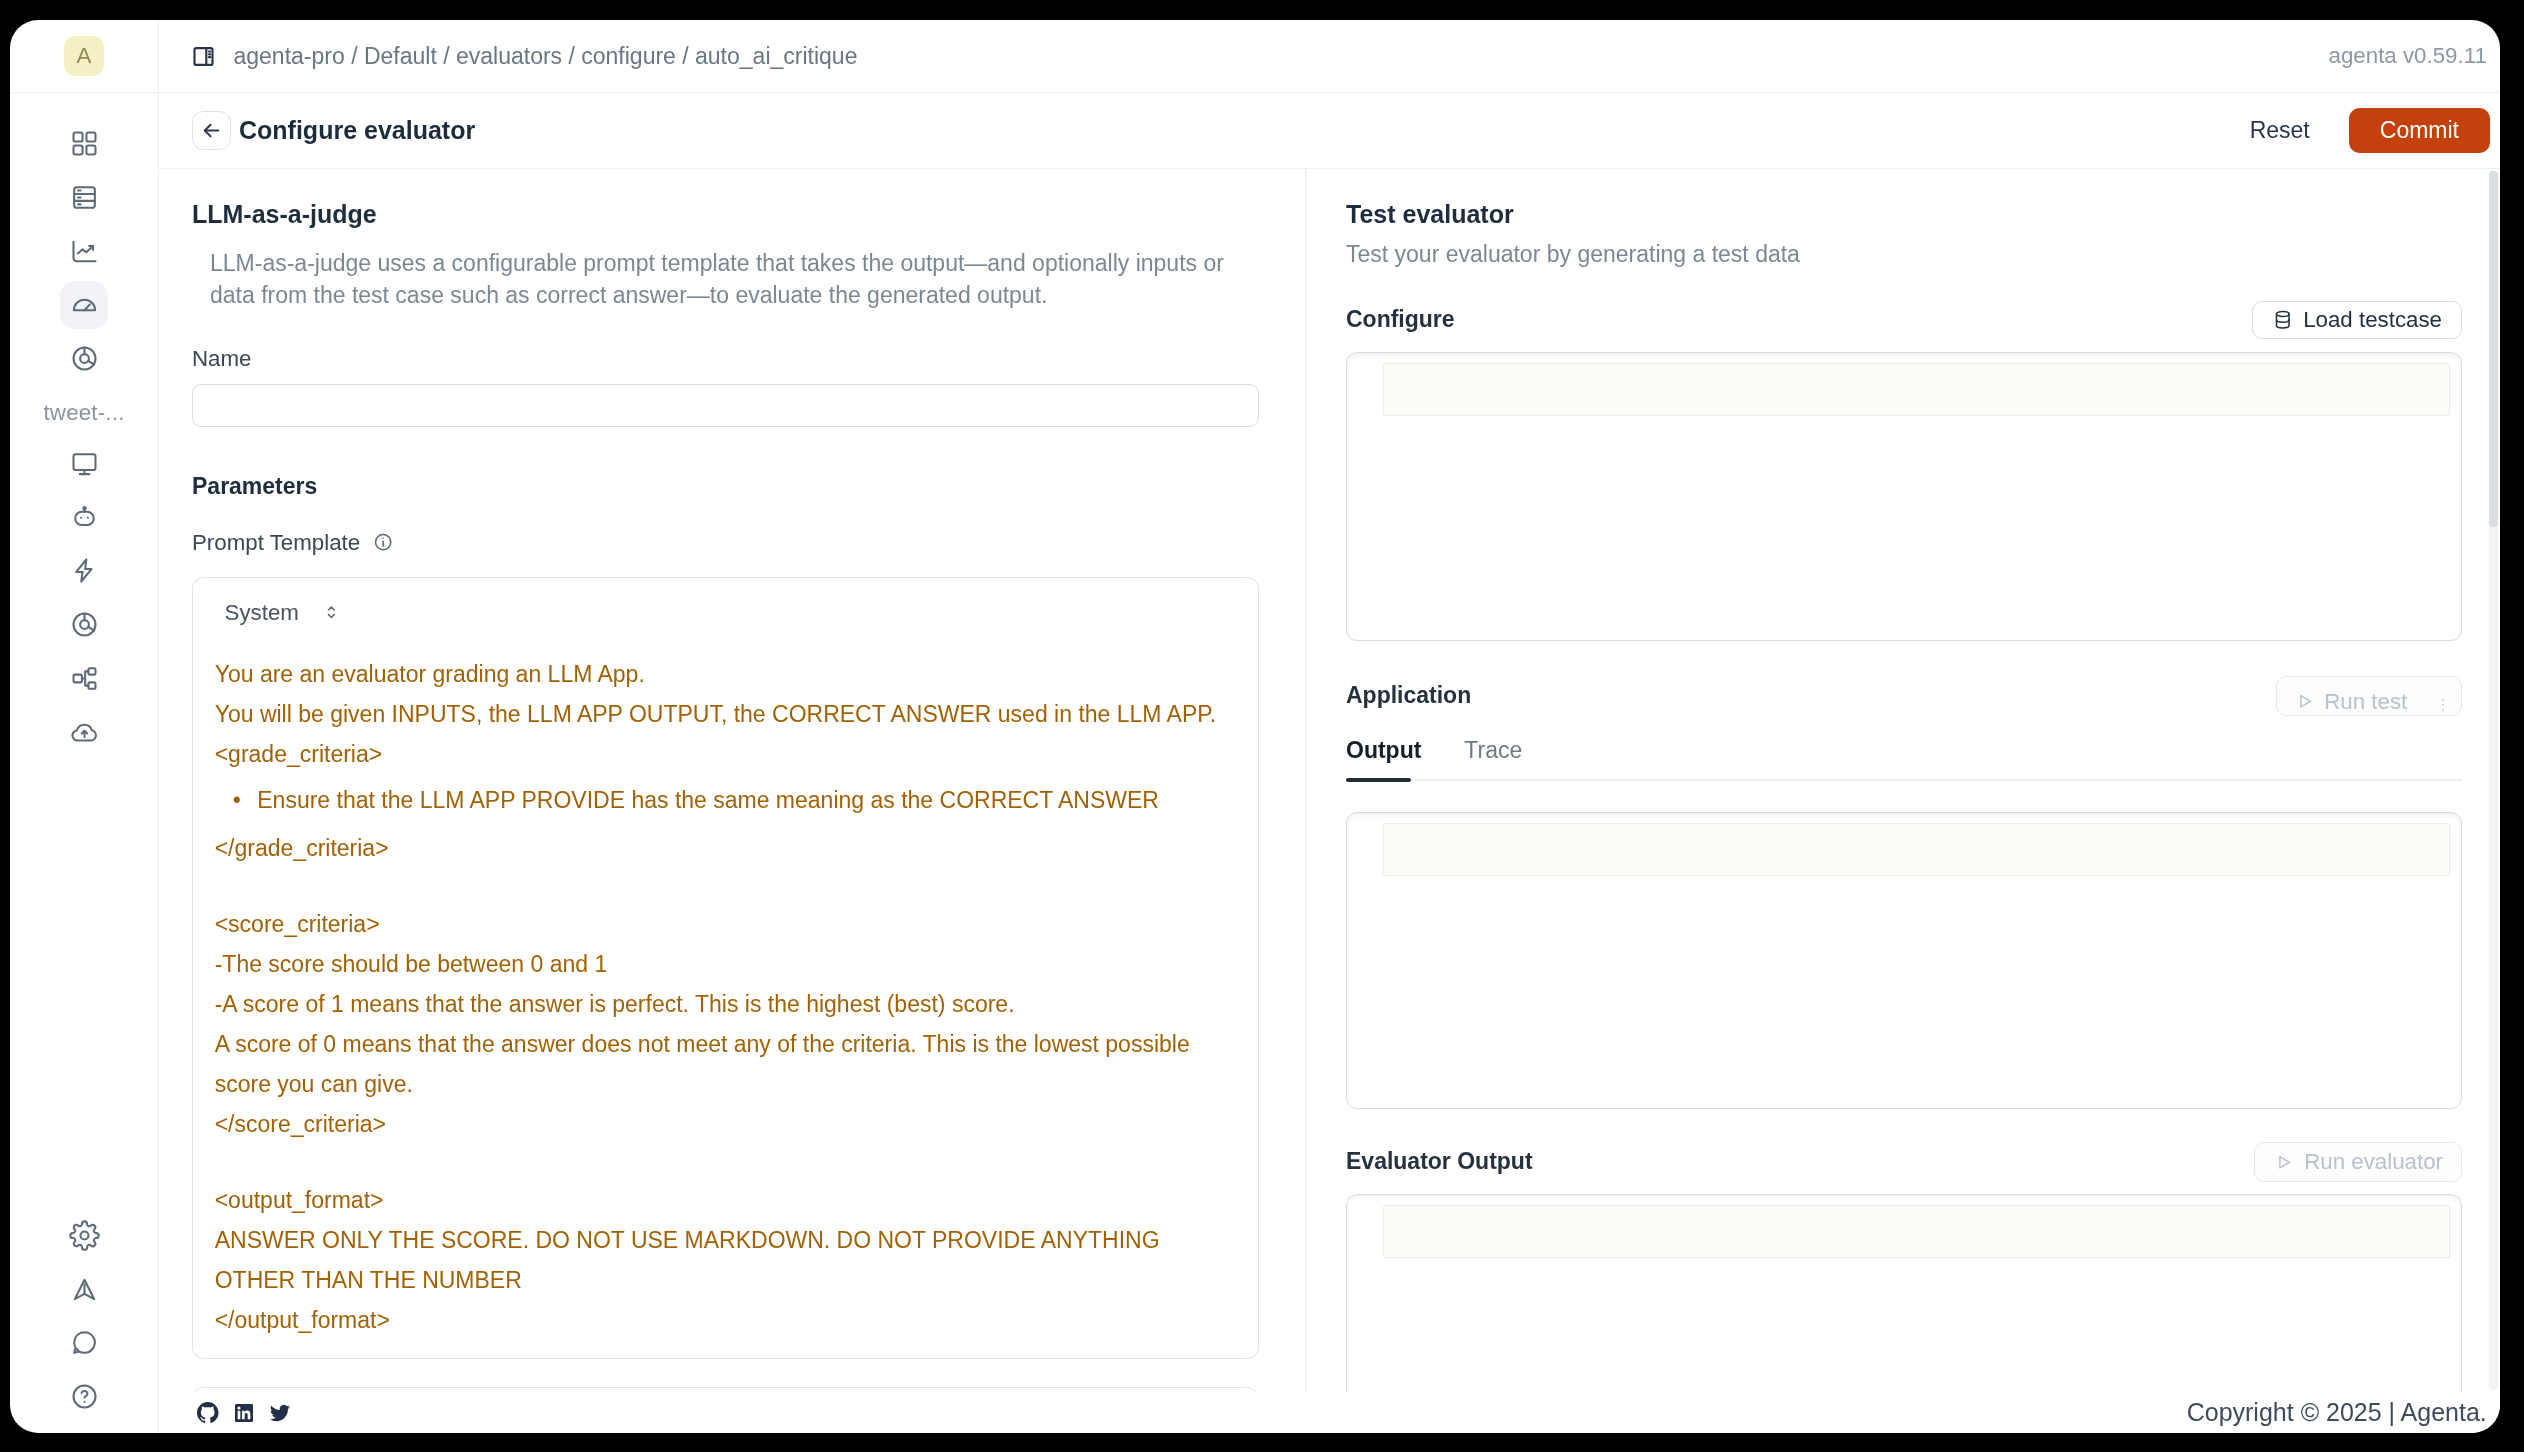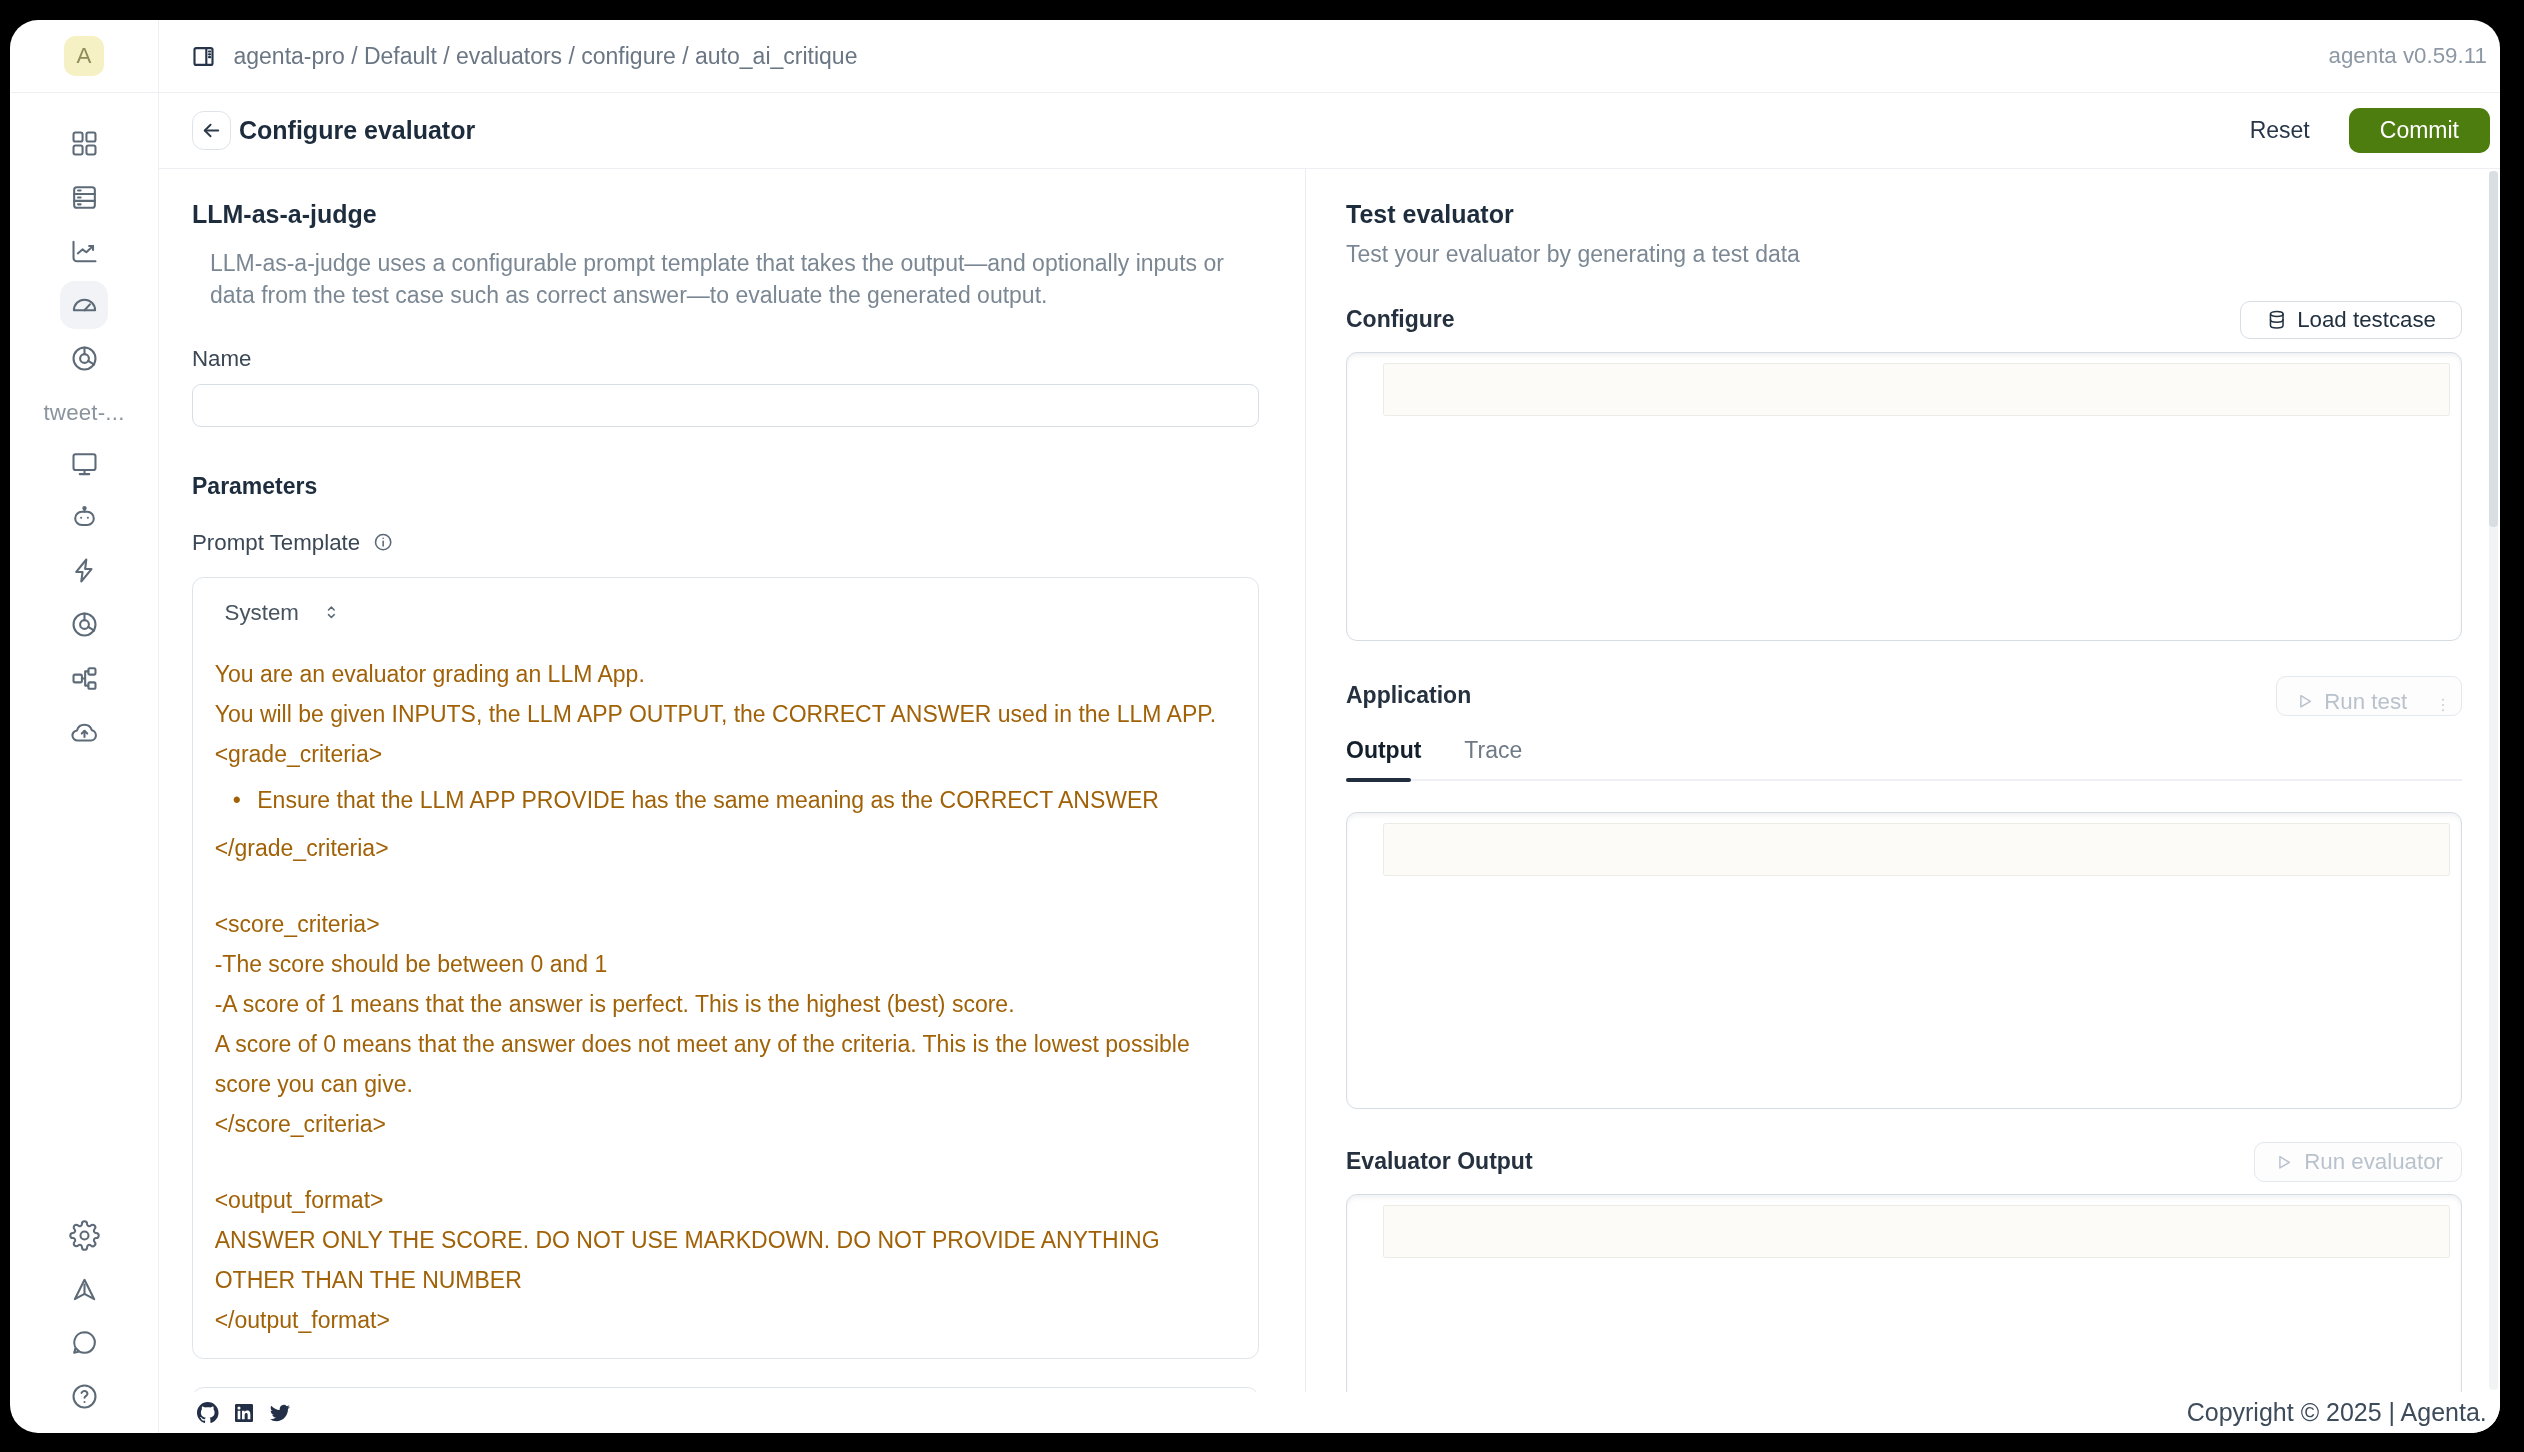--- a/index.html
+++ b/index.html
@@ -29,21 +29,21 @@
 
   
   .content{flex:1;display:flex;flex-direction:column;min-width:0;position:relative;}
   .subheader{height:76px;flex:none;display:flex;align-items:center;gap:8px;
     padding:0 10px 0 33px;border-bottom:0.8px solid #edeff3;}
   .back-btn{width:39px;height:39px;border-radius:11.6px;border:1.2px solid #dee3e9;background:#fff;
     display:flex;align-items:center;justify-content:center;color:#2c3a49;cursor:pointer;}
   .page-title{font-size:25px;font-weight:600;color:#1d2c3c;}
   .subheader-actions{margin-left:auto;display:flex;align-items:center;gap:33px;}
   .reset-btn{font-size:23px;color:#27364a;background:none;border:none;cursor:pointer;font-family:inherit;}
-  .commit-btn{background:#4d7c0f;color:#fff;font-size:23px;height:45px;padding:0 31px;border-radius:10.8px;
+  .commit-btn{background:#c2410c;color:#fff;font-size:23px;height:45px;padding:0 31px;border-radius:10.8px;
     border:none;cursor:pointer;font-family:inherit;}
 
   .main{flex:1;display:flex;min-height:0;position:relative;}
   .left-pane{width:1146px;flex:none;padding:30px 46px 0 33px;overflow:hidden;}
   .right-pane{flex:1;border-left:0.8px solid #e9edf1;padding:30px 38px 0 40px;overflow:hidden;
     display:flex;flex-direction:column;}
 
   
   .panel-title{font-size:25px;font-weight:600;color:#1e2d3d;margin:0;line-height:30px;}
   .panel-desc{font-size:23px;color:#7b8894;line-height:32px;margin:18px 18px 0;max-width:1075px;}
@@ -63,21 +63,21 @@
   .next-box{margin-top:28px;height:116px;border:1.2px solid #dfe4ea;border-radius:11.6px;}
 
   
   .panel-sub{font-size:23px;color:#7b8894;margin-top:11.6px;}
   .section-row{display:flex;align-items:center;justify-content:space-between;}
   .row-testcase{margin-top:33px;}
   .row-application{margin-top:35px;}
   .row-evaloutput{margin-top:33px;}
   .section-label{font-size:23px;font-weight:600;color:#25313f;}
   .pill-btn{display:flex;align-items:center;gap:10px;border:1.2px solid #d8dee5;background:#fff;border-radius:10px;
-    height:38px;padding:0 25px;font-size:22.3px;color:#223140;cursor:pointer;font-family:inherit;}
+    height:38px;padding:0 19px;font-size:22.3px;color:#223140;cursor:pointer;font-family:inherit;}
   .split-btn{display:flex;align-items:flex-end;border:1.2px solid #e3e8ee;border-radius:10px;height:40px;
     color:#b9c2cc;font-size:22.3px;background:#fdfdfe;cursor:default;}
   .split-main{display:flex;align-items:center;gap:10px;padding:0 16.5px;}
   .split-divider{width:1.2px;background:#e3e8ee;}
   .split-kebab{width:36px;display:flex;align-items:center;justify-content:center;color:#c4ccd4;cursor:pointer;}
   .ghost-btn{display:flex;align-items:center;gap:10px;border:1.2px solid #e3e8ee;background:#fdfdfe;border-radius:10px;
     height:40px;padding:0 18px;font-size:22.3px;color:#b9c2cc;cursor:default;font-family:inherit;}
   .tabs-row{display:flex;gap:43px;margin-top:21.5px;}
   .tab{font-size:23px;color:#6e7a86;cursor:pointer;}
   .tab.active{color:#141f2c;font-weight:600;}

